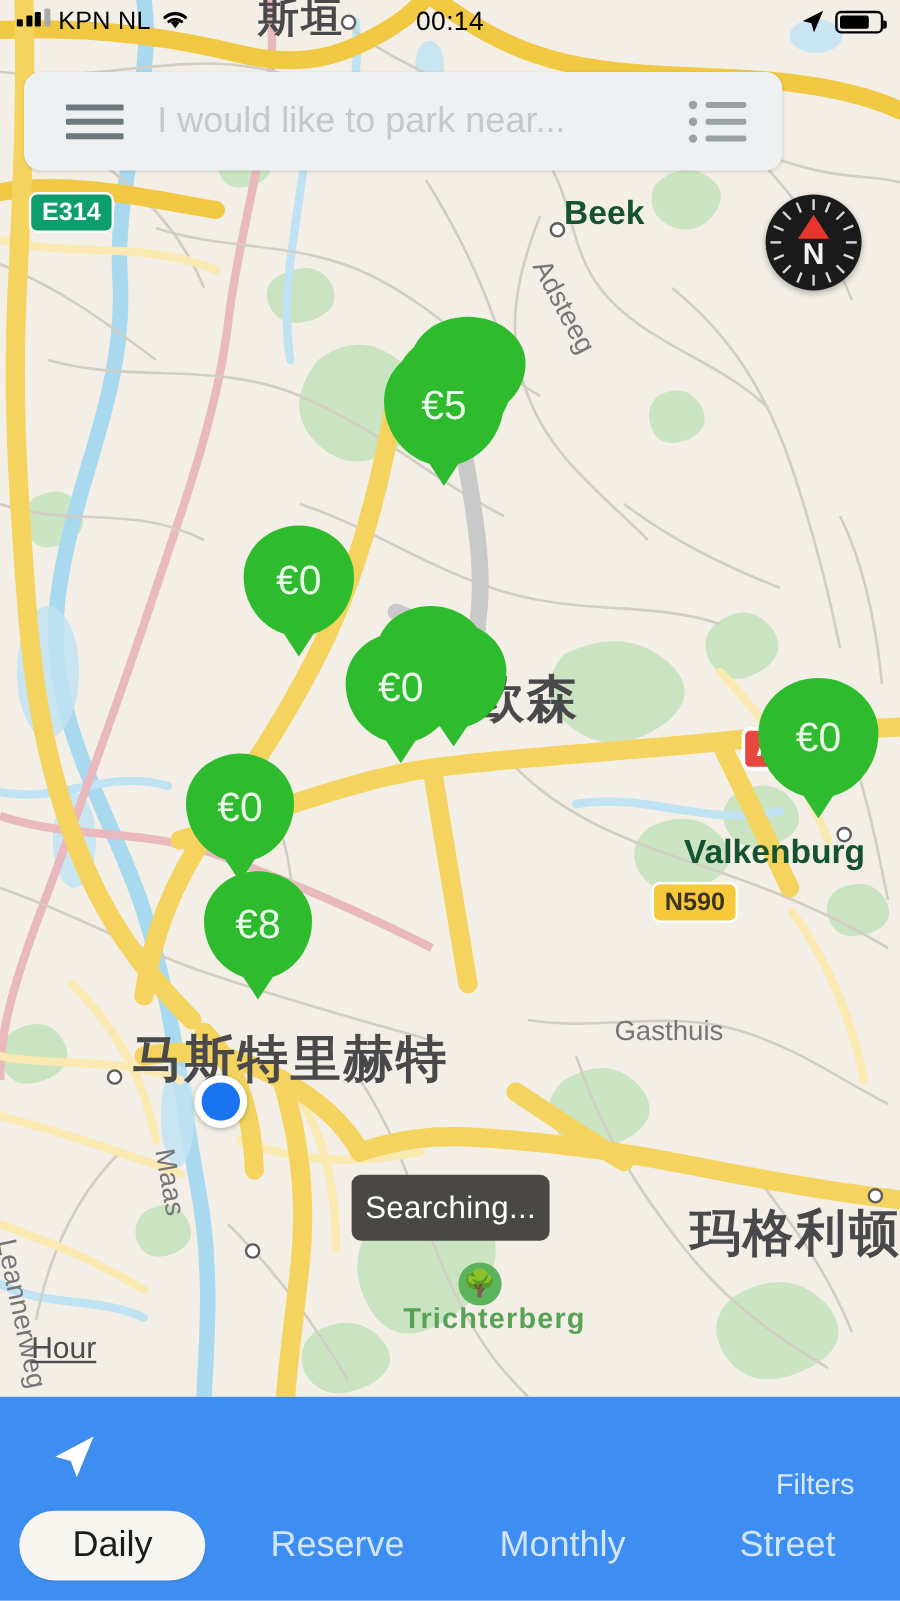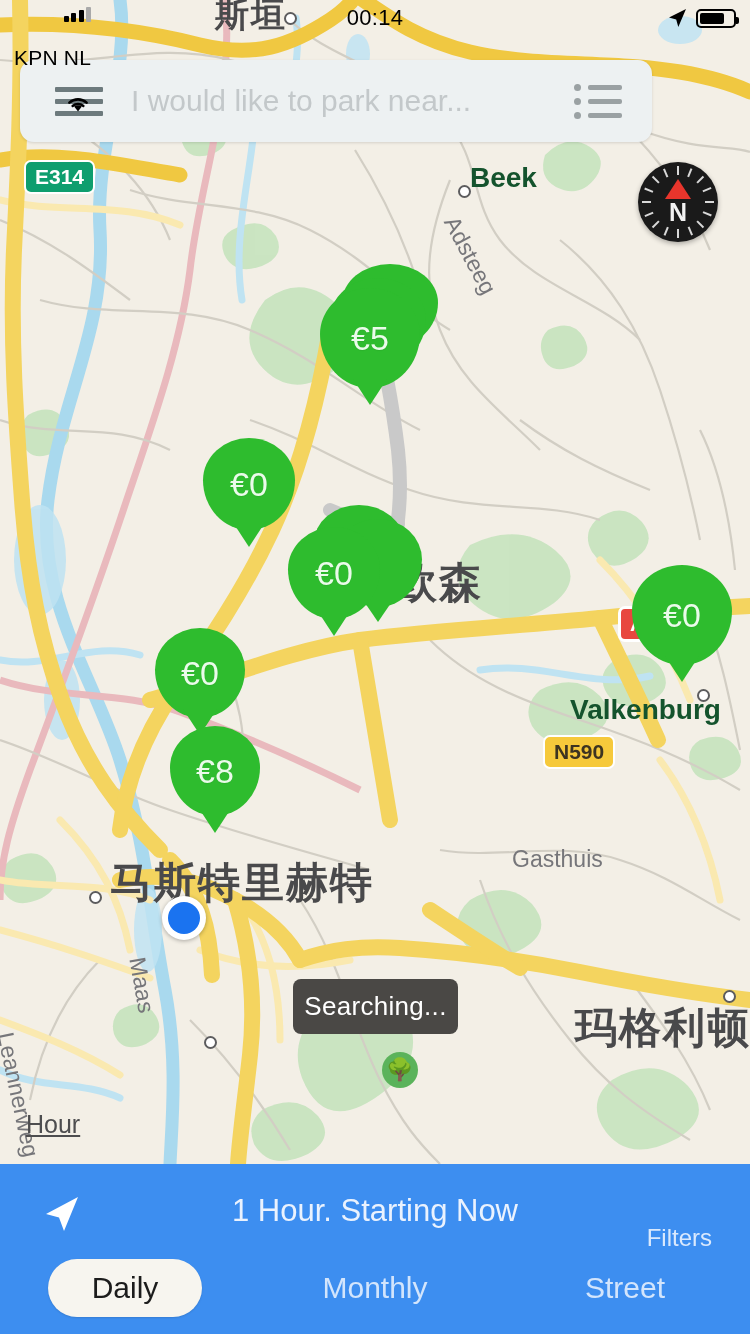--- a/index.html
+++ b/index.html
@@ -16,21 +16,21 @@
     background:#f3efe6;
     overflow:hidden;
   }
   .map-svg{ position:absolute; left:0; top:0; }
 
   
   #status-bar{
     position:absolute; left:0; top:0; width:750px; height:40px;
     z-index:60; color:#000;
   }
-  .sb-left{ position:absolute; left:14px; top:6px; display:flex; align-items:flex-end; gap:24px;flex-direction:column; }
+  .sb-left{ position:absolute; left:14px; top:6px; display:flex; align-items:flex-start; gap:7px; }
   .sb-bars{ display:flex; align-items:flex-end; gap:2.5px; height:16px; }
   .sb-bars i{ display:block; width:5px; background:#000; border-radius:1px; }
   .sb-bars i:nth-child(1){ height:6px; }
   .sb-bars i:nth-child(2){ height:9px; }
   .sb-bars i:nth-child(3){ height:12px; }
   .sb-bars i:nth-child(4){ height:15px; background:#a9a9a9; }
   .sb-carrier{ font-size:21px; letter-spacing:.2px; font-weight:400; }
   .sb-time{
     position:absolute; left:0; right:0; top:5px; text-align:center;
     font-size:22px; letter-spacing:.3px;
@@ -313,20 +313,21 @@
 
   <div class="lbl lbl-city-cn sm" style="left:215px; top:-8px;">斯垣</div>
   <div class="lbl lbl-town" style="left:470px; top:162px;">Beek</div>
   <div class="lbl lbl-street" style="left:462px; top:212px; transform:rotate(62deg); transform-origin:left top;">Adsteeg</div>
   <div class="lbl lbl-city-cn" style="left:395px; top:555px;">欧森</div>
   <div class="lbl lbl-town" style="left:570px; top:694px;">Valkenburg</div>
   <div class="lbl lbl-street" style="left:512px; top:846px;">Gasthuis</div>
   <div class="lbl lbl-city-cn" style="left:110px; top:855px;">马斯特里赫特</div>
   <div class="lbl lbl-street" style="left:150px; top:955px; transform:rotate(80deg); transform-origin:left top;">Maas</div>
   <div class="lbl lbl-street" style="left:18px; top:1030px; transform:rotate(78deg); transform-origin:left top;">Leannerweg</div>
+  <div class="lbl lbl-park" style="left:336px; top:1086px;">Trichterberg</div>
   <div class="lbl lbl-city-cn" style="left:575px; top:1000px;">玛格利顿</div>
 
   <div class="tree-badge" style="left:382px; top:1052px;">🌳</div>
 
   <div class="town-dot" style="left:284px; top:12px;"></div>
   <div class="town-dot" style="left:458px; top:185px;"></div>
   <div class="town-dot" style="left:697px; top:689px;"></div>
   <div class="town-dot" style="left:89px;  top:891px;"></div>
   <div class="town-dot" style="left:723px; top:990px;"></div>
   <div class="town-dot" style="left:204px; top:1036px;"></div>
@@ -451,27 +452,29 @@
         <div class="dot"></div>
         <div class="bar"></div>
       </div>
   </div>
 </div>
 
 <div id="bottom-bar">
   <svg id="nav-arrow" viewBox="0 0 44 44">
     <path d="M38 5 L6 22 L19 25.5 L24 39 Z" fill="#ffffff"></path>
   </svg>
-  <div class="duration-text">1 Hour. Starting Now</div>
   <div id="filters-btn">Filters</div>
 
   <div class="tabs">
     <div class="tab active">
       <span class="pillwrap">Daily</span>
     </div>
     <div class="tab">
+      <span>Reserve</span>
+    </div>
+    <div class="tab">
       <span>Monthly</span>
     </div>
     <div class="tab">
       <span>Street</span>
     </div>
   </div>
 </div>
 
 </body></html>

